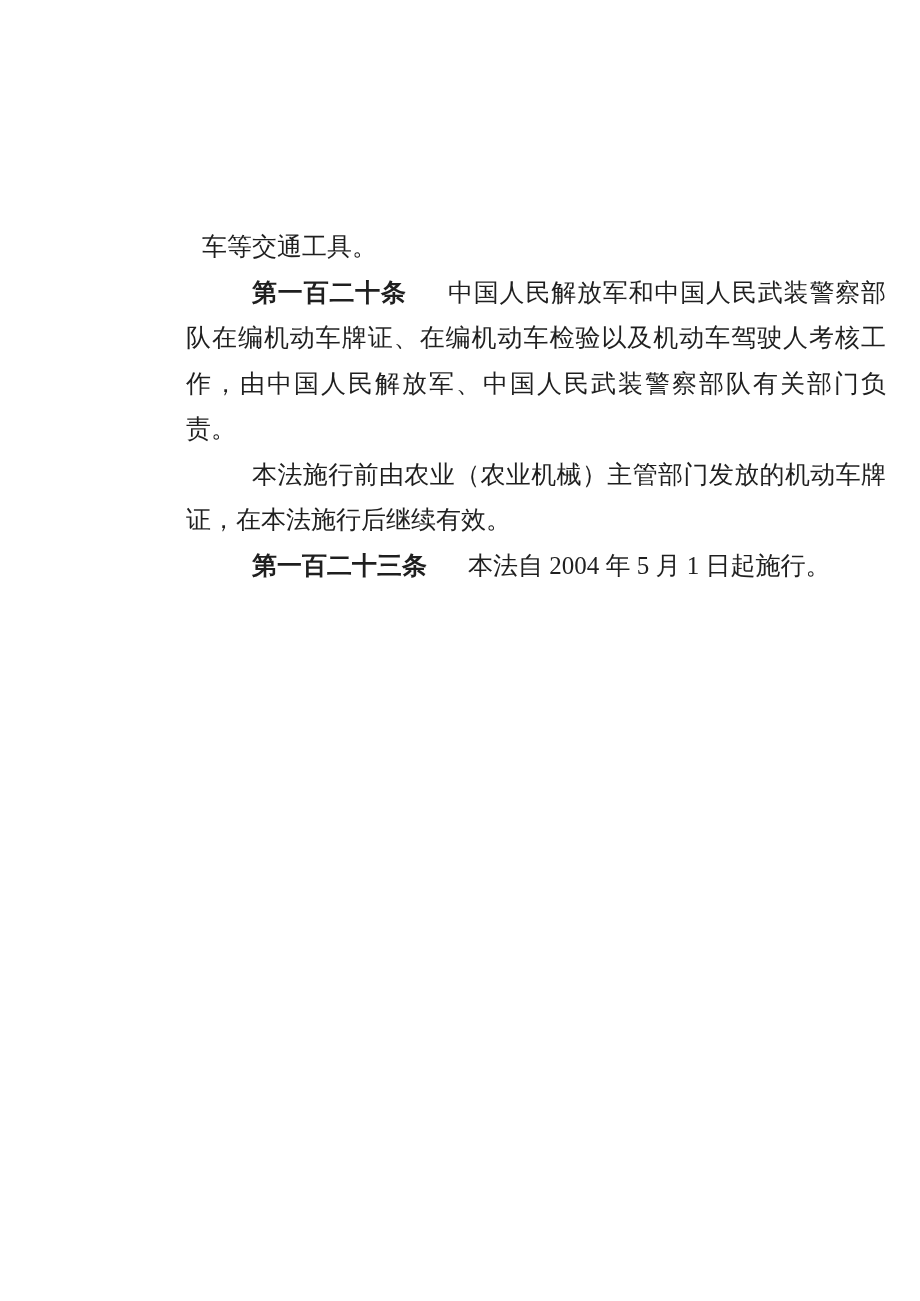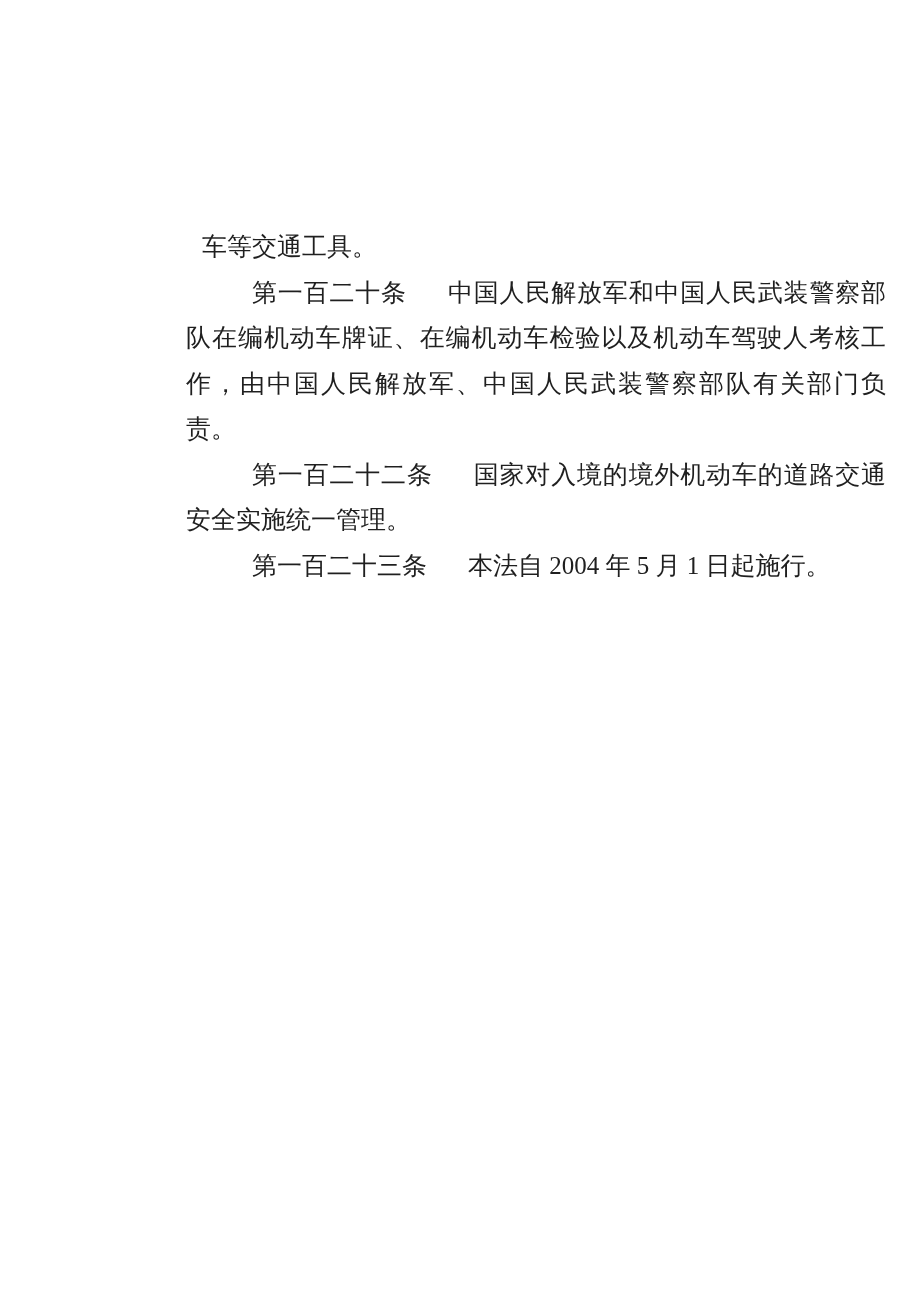--- a/index.html
+++ b/index.html
@@ -36,21 +36,21 @@
     letter-spacing: 0;
   }
   .para {
     text-indent: 2em;
     margin: 0;
   }
   .para.no-indent {
     text-indent: 0;
   }
   .art {
-    font-weight: 400;
+    font-weight: 700;
     margin-right: 1em;
   }
   .art:empty {
     display: none;
     margin: 0;
   }
   .page-num {
     position: absolute;
     left: 686px;
     top: 1237px;
@@ -68,22 +68,22 @@
 
   <div class="doc-content">
 
     <p class="para no-indent"><span>车等交通工具。</span></p>
 
 
     <p class="para"><span class="art">第一百二十条</span><span>中国人民解放军和中国人民武装警察部队在编机动车牌证、在编机动车检验以及机动车驾驶人考核工作，由中国人民解放军、中国人民武装警察部队有关部门负责。</span></p>
 
 
 
+    <p class="para"><span>本法施行前由农业（农业机械）主管部门发放的机动车牌证，在本法施行后继续有效。</span></p>
 
-    <p class="para"><span class="art">第一百二十二条</span><span>国家对入境的境外机动车的道路交通安全实施统一管理。</span></p>
 
 
     <p class="para"><span class="art">第一百二十三条</span><span>本法自 2004 年 5 月 1 日起施行。</span></p>
 
   </div>
 
   <div class="page-num">—35—</div>
 
 </div>
 

